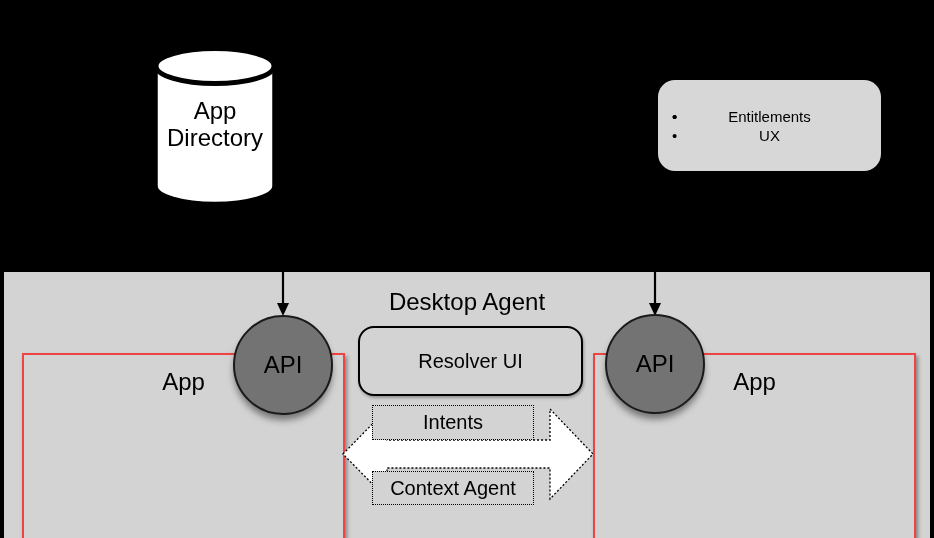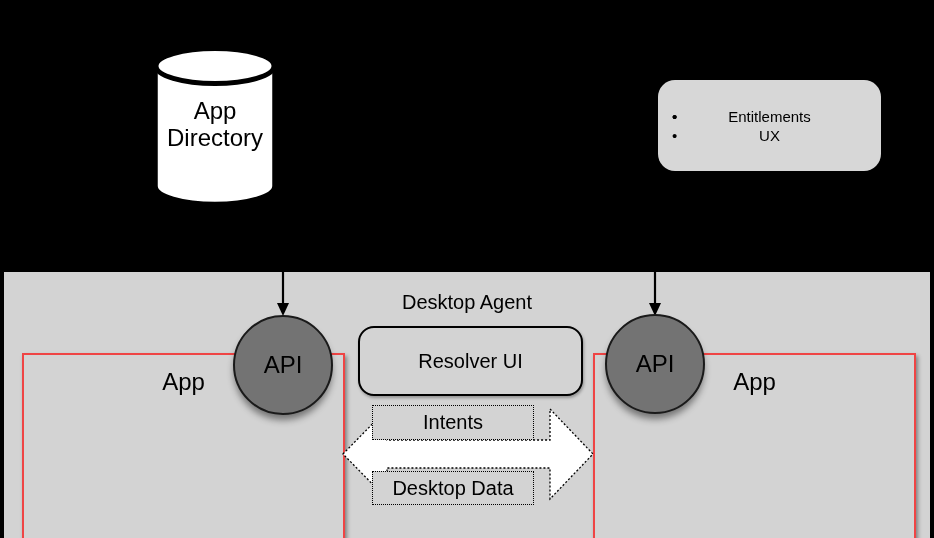--- a/index.html
+++ b/index.html
@@ -27,21 +27,21 @@
     height: 306px;
     background: #d3d3d3;
   }
 
   .desktop-agent-title {
     position: absolute;
     left: 0;
     top: 246px;
     width: 934px;
     text-align: center;
-    font-size: 20px;
+    font-size: 24px;
     line-height: 24px;
   }
 
   
   .cylinder-svg {
     position: absolute;
     left: 150px;
     top: 2px;
     width: 130px;
     height: 166px;
@@ -205,21 +205,21 @@
     <div class="app-label">App</div>
   </div>
 
   <svg class="arrow-svg" viewBox="0 0 934 538">
     <polygon points="343,410 387,365 387,396 550,396 550,365 593,410 550,455 550,424 387,424 387,455" fill="#ffffff" stroke="#000000" stroke-width="1.3" stroke-dasharray="2,2"></polygon>
   </svg>
   <div class="channel-label-box top">
     <span>Intents</span>
   </div>
   <div class="channel-label-box bottom">
-    <span>Desktop Data</span>
+    <span>Context Agent</span>
   </div>
 
   <div class="resolver-box">
     <span>Resolver UI</span>
   </div>
 
   <svg class="down-arrow left" viewBox="0 0 16 48">
     <line x1="8" y1="0" x2="8" y2="33" stroke="#000000" stroke-width="2.2"></line>
     <polygon points="2,32 14,32 8,45" fill="#000000"></polygon>
   </svg>

